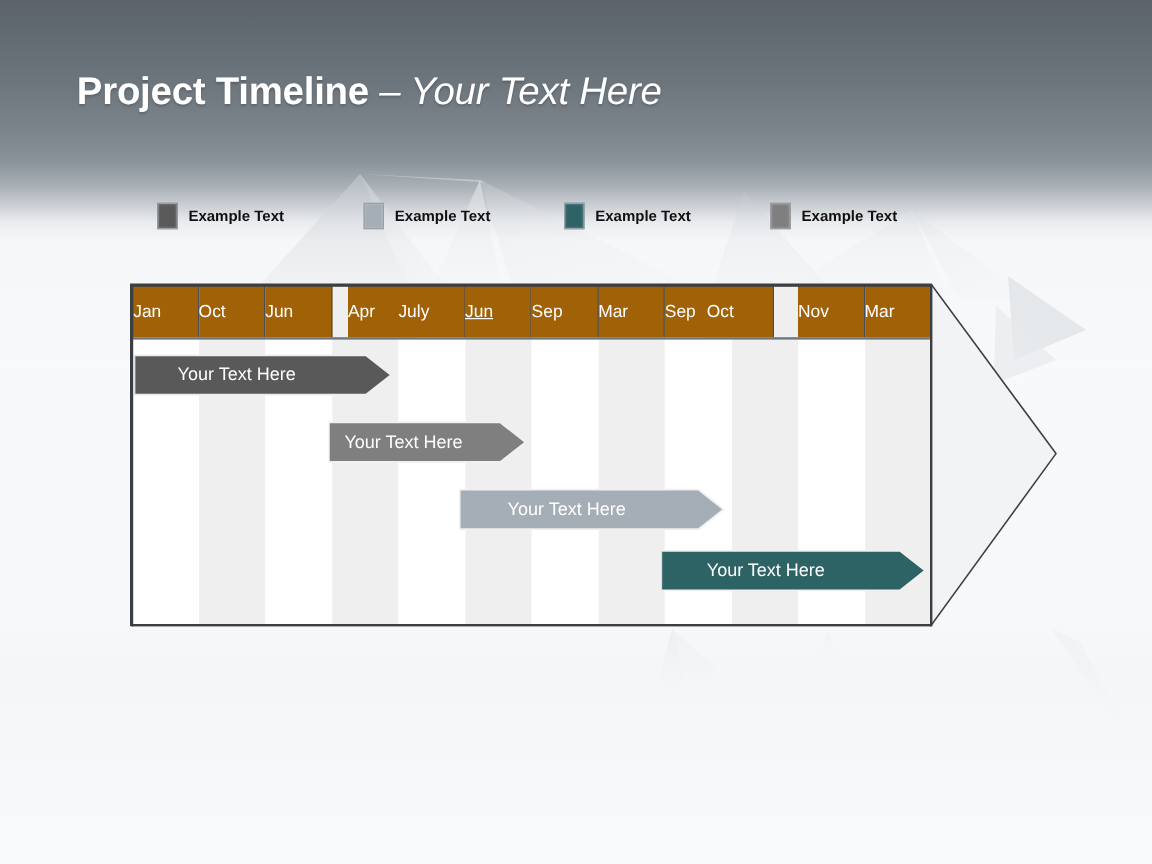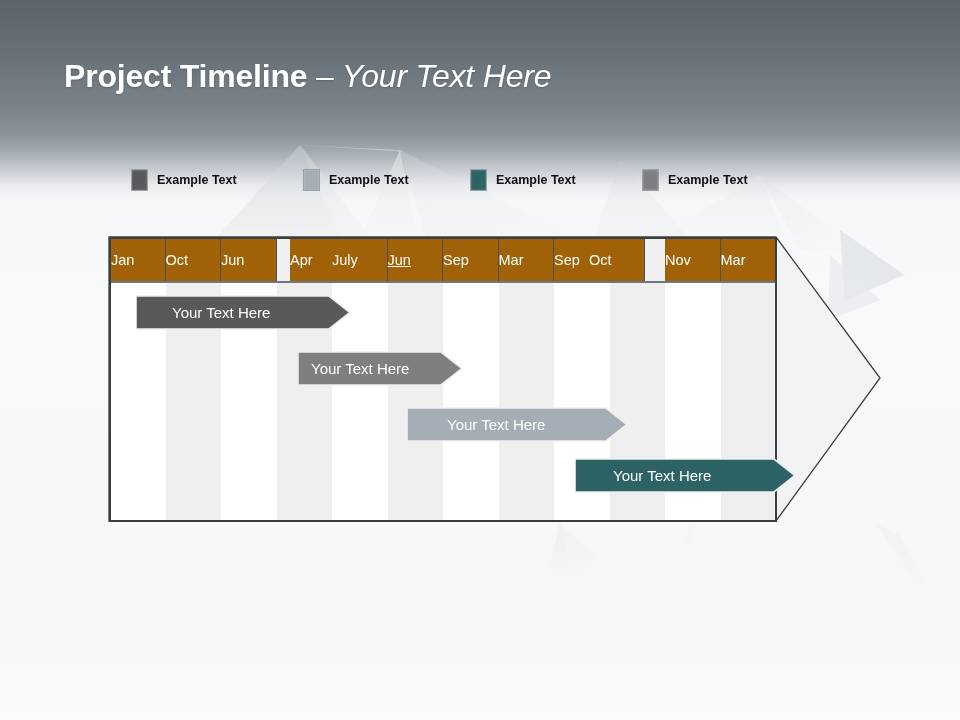--- a/index.html
+++ b/index.html
@@ -105,21 +105,21 @@
   #table-border-right{
     position:absolute;left:775px;top:237px;width:1.5px;height:285px;
     background:#3b3f44;
   }
   #head-underline{
     position:absolute;left:110px;top:281px;width:666px;height:1.5px;
     background:#6d757d;
   }
 
   
-  .bar{position:absolute;margin-left:24px;}
+  .bar{position:absolute;}
   .bar svg{display:block;}
   .bar-label{
     position:absolute;top:0;left:0;height:100%;
     display:flex;align-items:center;
     color:#ffffff;
     font-size:15px;
     white-space:nowrap;
     pointer-events:none;
   }
 </style>

